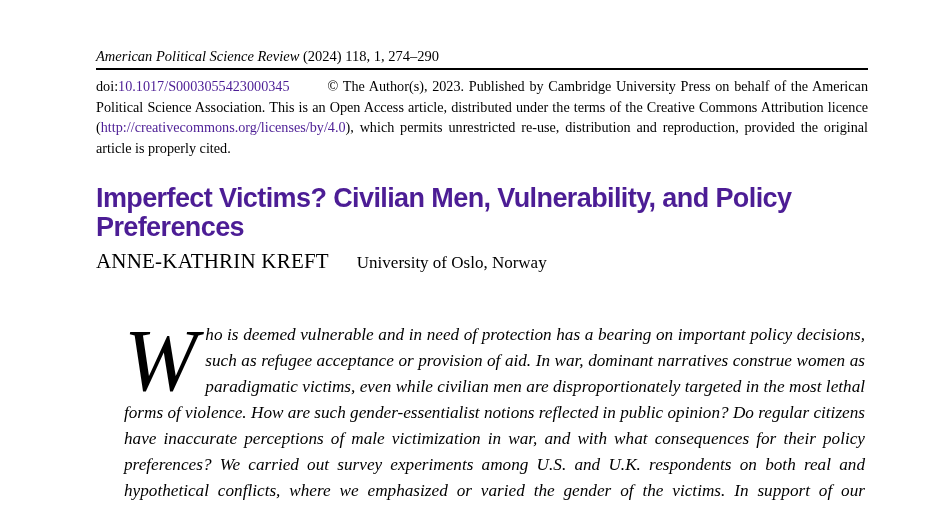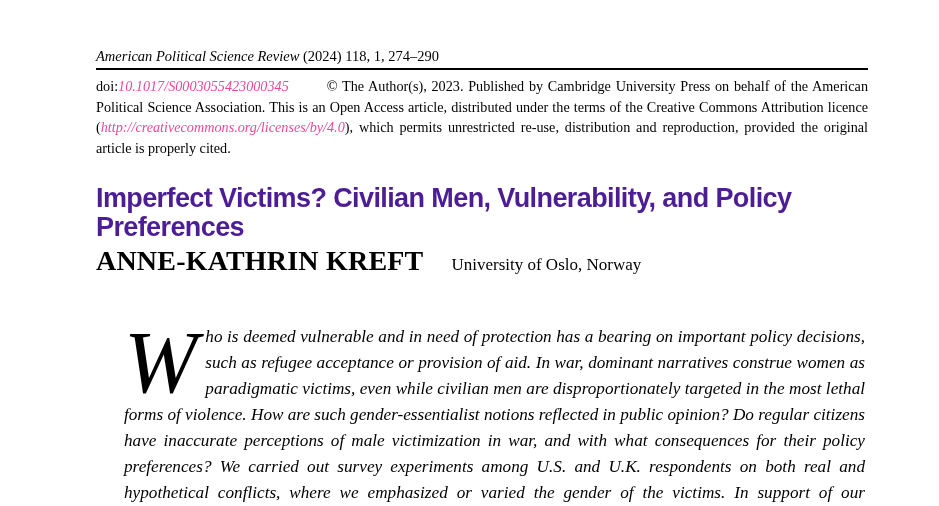--- a/index.html
+++ b/index.html
@@ -25,45 +25,43 @@
   .journal-name { font-style: italic; }
   .journal-issue { font-style: normal; }
   
   .doi-block {
     margin-top: 6px;
     font-size: 14.2px;
     line-height: 20.5px;
     text-align: justify;
   }
   .doi-link, .license-link {
-    color: #ec4899;
+    color: #4c1d95;
     text-decoration: none;
     cursor: pointer;
     overflow-wrap: anywhere;
-    font-style: italic;
   }
   .doi-link { margin-right: 38px; }
   
   .article-title {
     margin-top: 26px;
     font-family: "Liberation Sans", sans-serif;
     font-weight: 700;
     font-size: 27px;
     line-height: 29px;
     letter-spacing: -0.6px;
     color: #4c1d95;
     max-width: 700px;
   }
   
   .authors { margin-top: 6px; }
   .author-row { line-height: 26px; }
   .author-name {
-    font-size: 28px;
+    font-size: 21px;
     letter-spacing: 0.2px;
-    font-weight: bold;
   }
   .author-affiliation {
     font-size: 17px;
     margin-left: 28px;
   }
   
   .abstract {
     margin-top: 46px;
     margin-left: 28px;
     width: 741px;

